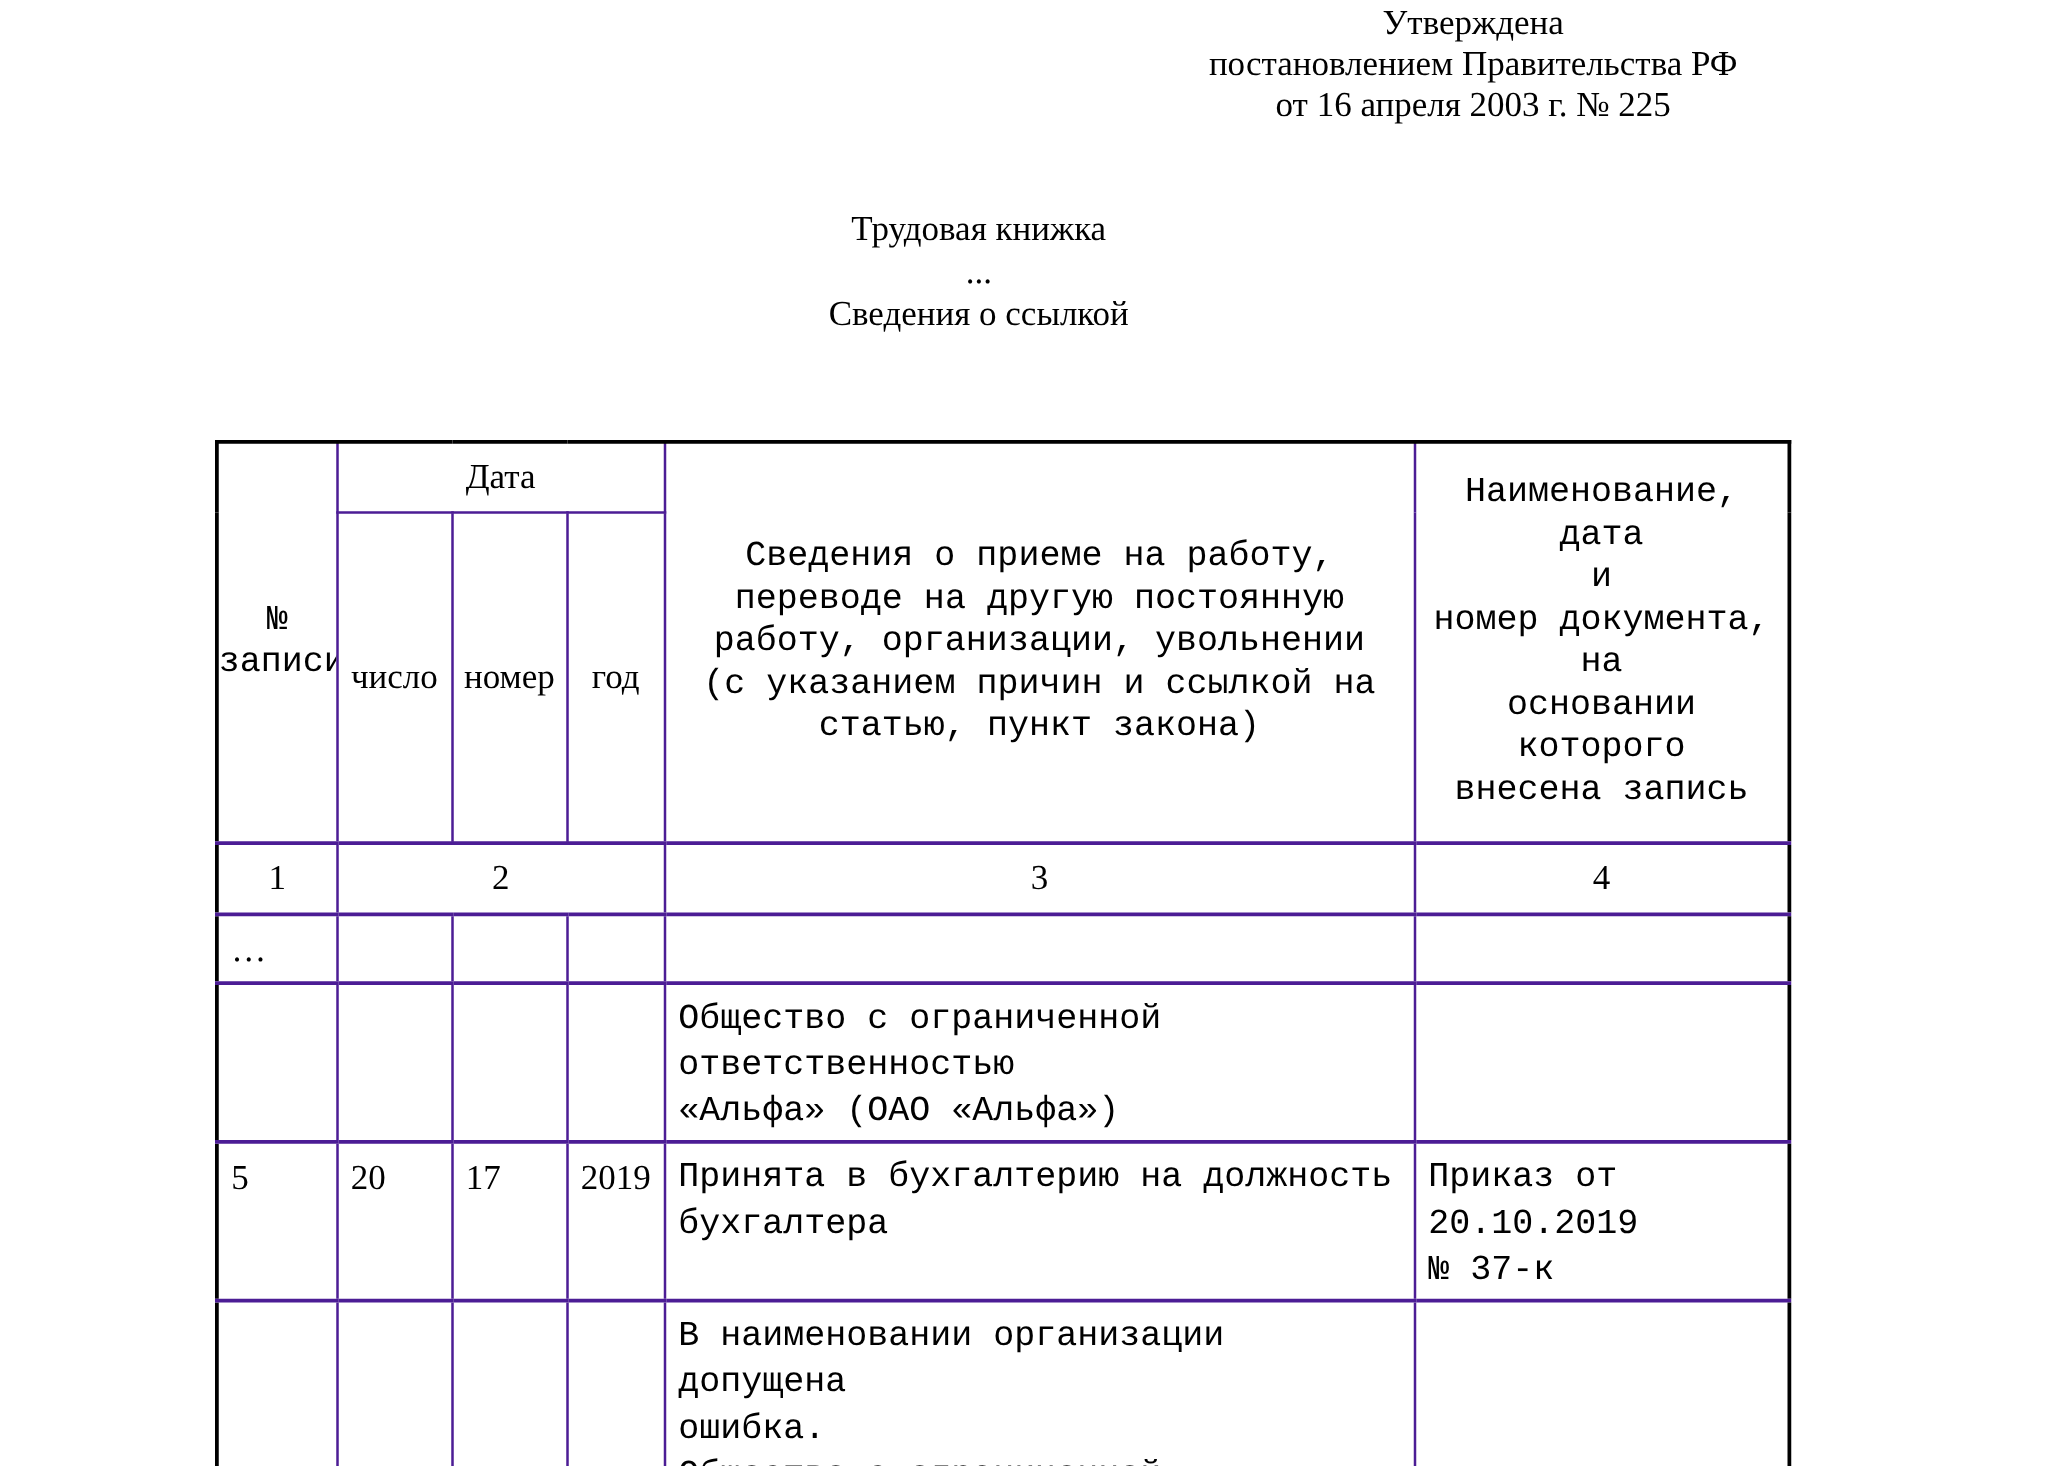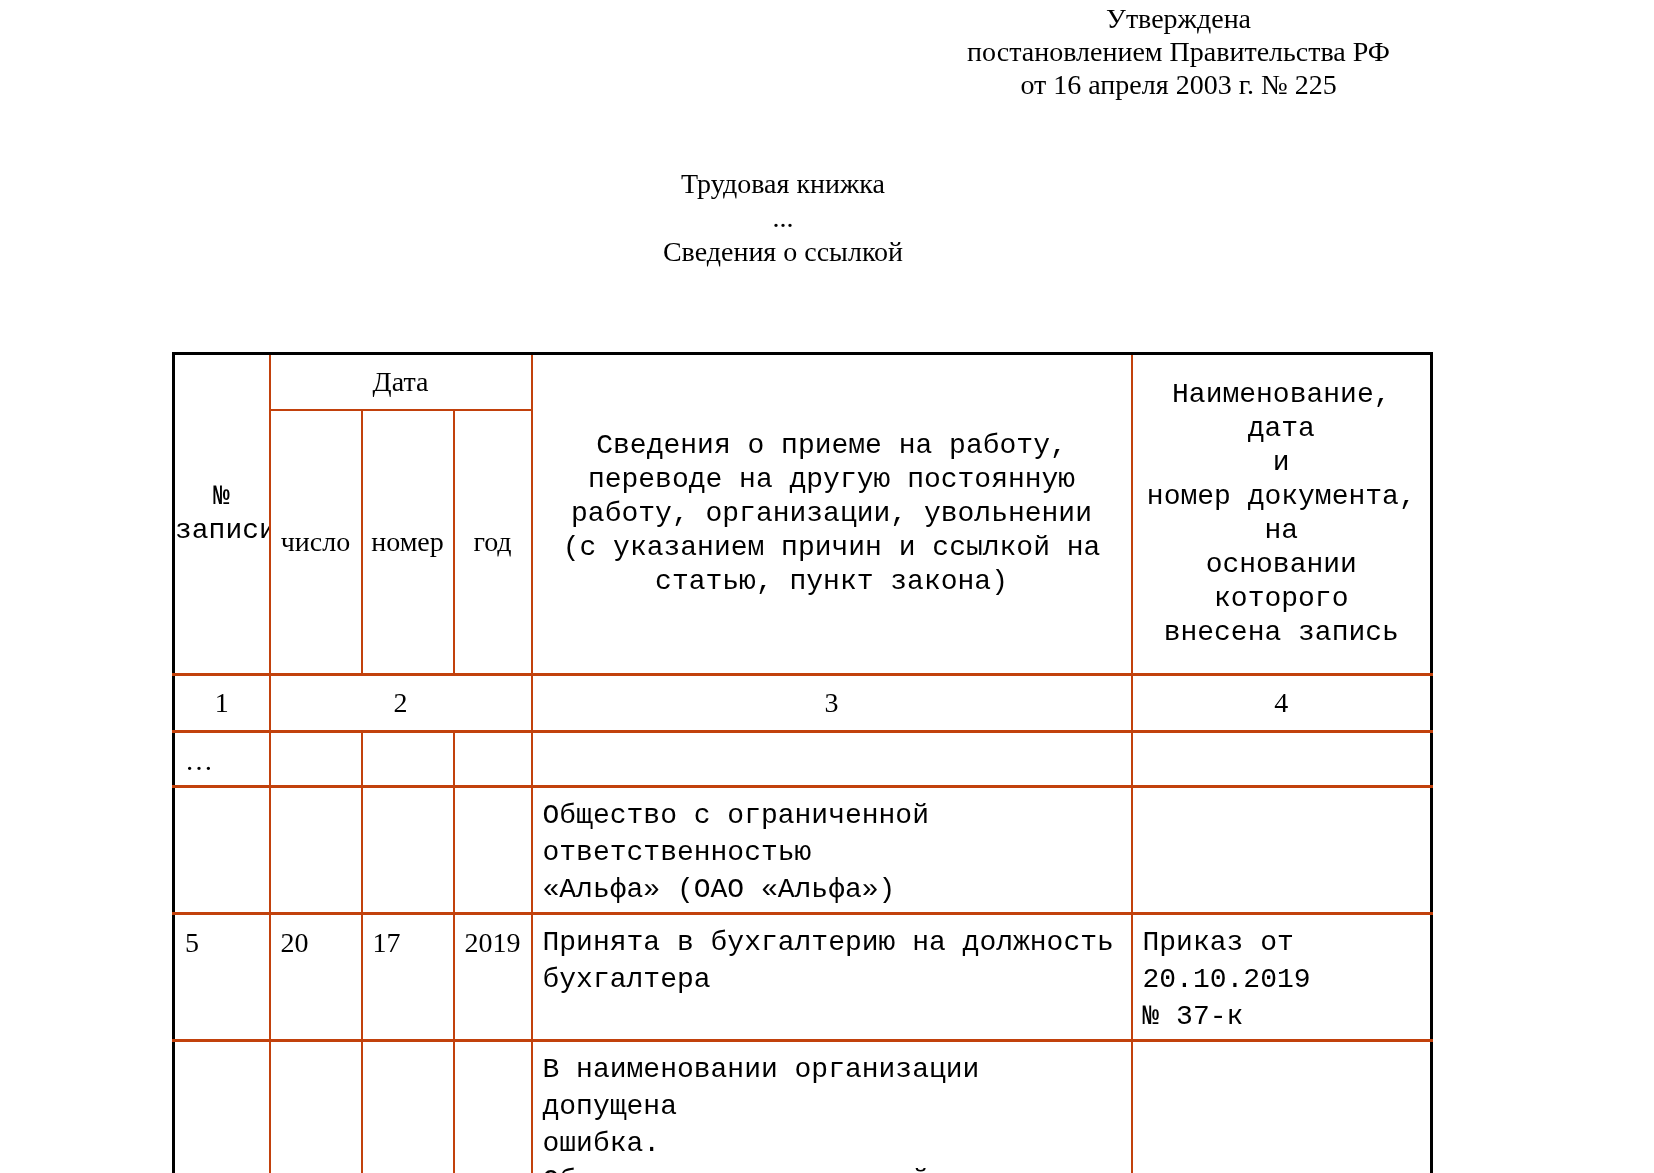--- a/index.html
+++ b/index.html
@@ -37,21 +37,21 @@
     position: absolute;
     left: 172px;
     top: 352px;
     width: 1258px;
     border-collapse: collapse;
     table-layout: fixed;
     font-size: 28px;
     border: 3px solid #000;
   }
   .worktable th, .worktable td {
-    border: 2px solid #c2410c;
+    border: 2px solid #4c1d95;
     padding: 0;
     font-weight: normal;
     overflow: hidden;
   }
   .worktable th.hdr {
     vertical-align: middle;
     text-align: center;
     line-height: 34px;
   }
   .worktable td.num {

